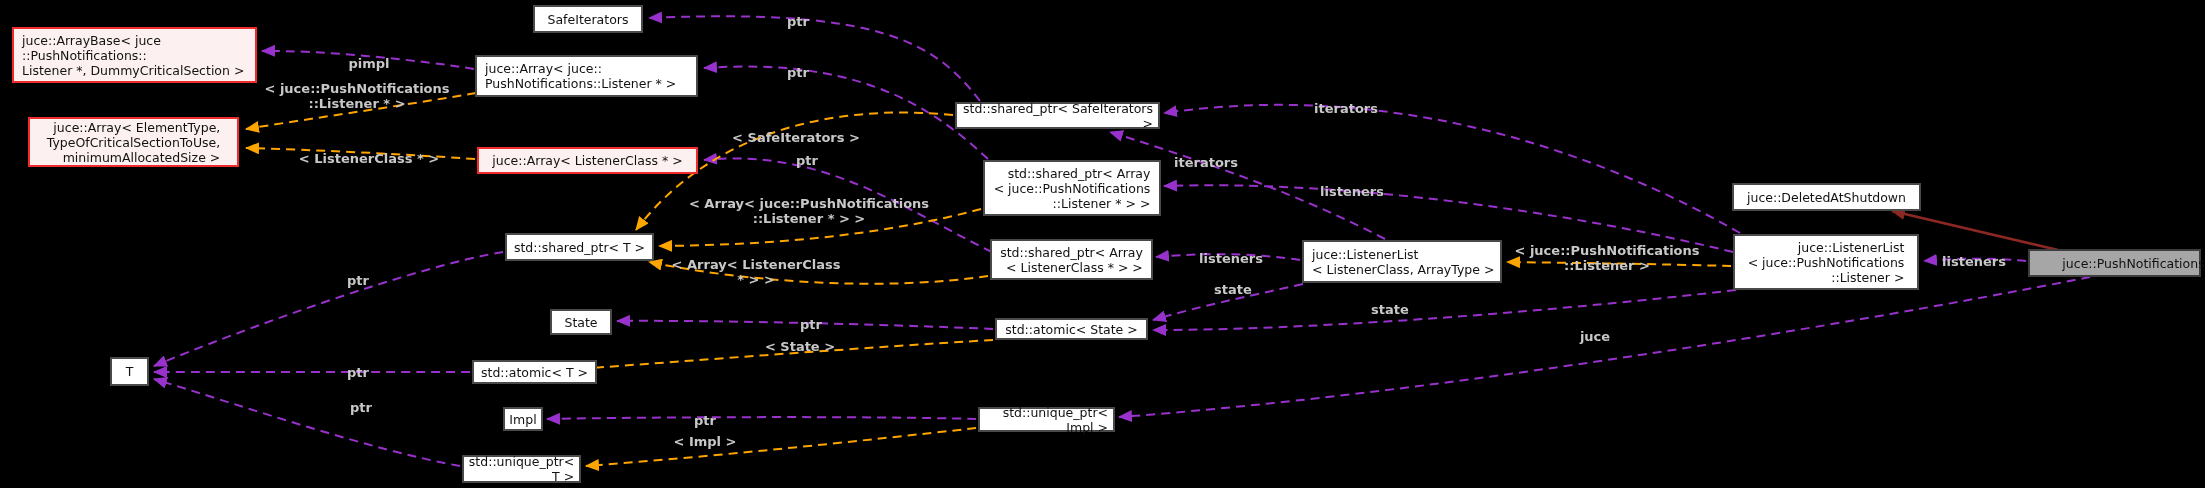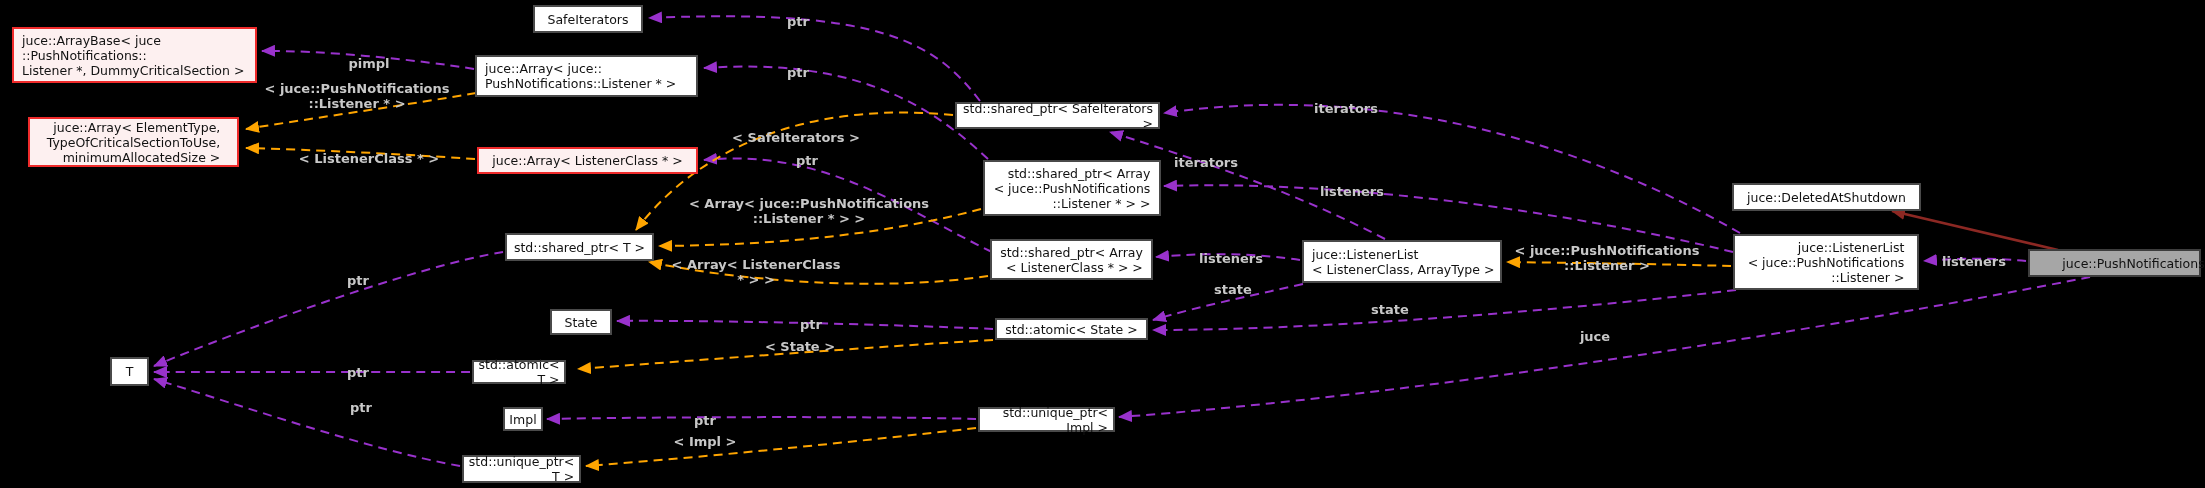--- a/index.html
+++ b/index.html
@@ -116,18 +116,18 @@
   <div class="node ta-l" style="left:1302px;top:240px;width:200px;height:43px">juce::ListenerList
 &lt; ListenerClass, ArrayType &gt;</div>
   <div class="node" style="left:1732px;top:183px;width:189px;height:28px">juce::DeletedAtShutdown</div>
   <div class="node" style="left:1733px;top:234px;width:186px;height:56px">juce::ListenerList
 &lt; juce::PushNotifications
 ::Listener &gt;</div>
   <div class="node focus" style="left:2028px;top:249px;width:173px;height:28px">juce::PushNotifications</div>
   <div class="node" style="left:550px;top:309px;width:62px;height:26px">State</div>
   <div class="node" style="left:995px;top:318px;width:153px;height:22px">std::atomic&lt; State &gt;</div>
   <div class="node" style="left:110px;top:357px;width:39px;height:29px">T</div>
-  <div class="node" style="left:472px;top:360px;width:94px;height:24px">std::atomic&lt; T &gt;</div>
+  <div class="node" style="left:472px;top:360px;width:125px;height:24px">std::atomic&lt; T &gt;</div>
   <div class="node" style="left:503px;top:407px;width:40px;height:24px">Impl</div>
   <div class="node" style="left:978px;top:407px;width:137px;height:25px">std::unique_ptr&lt; Impl &gt;</div>
   <div class="node" style="left:462px;top:455px;width:119px;height:28px">std::unique_ptr&lt; T &gt;</div>
 
 </div>
 
 </body></html>

